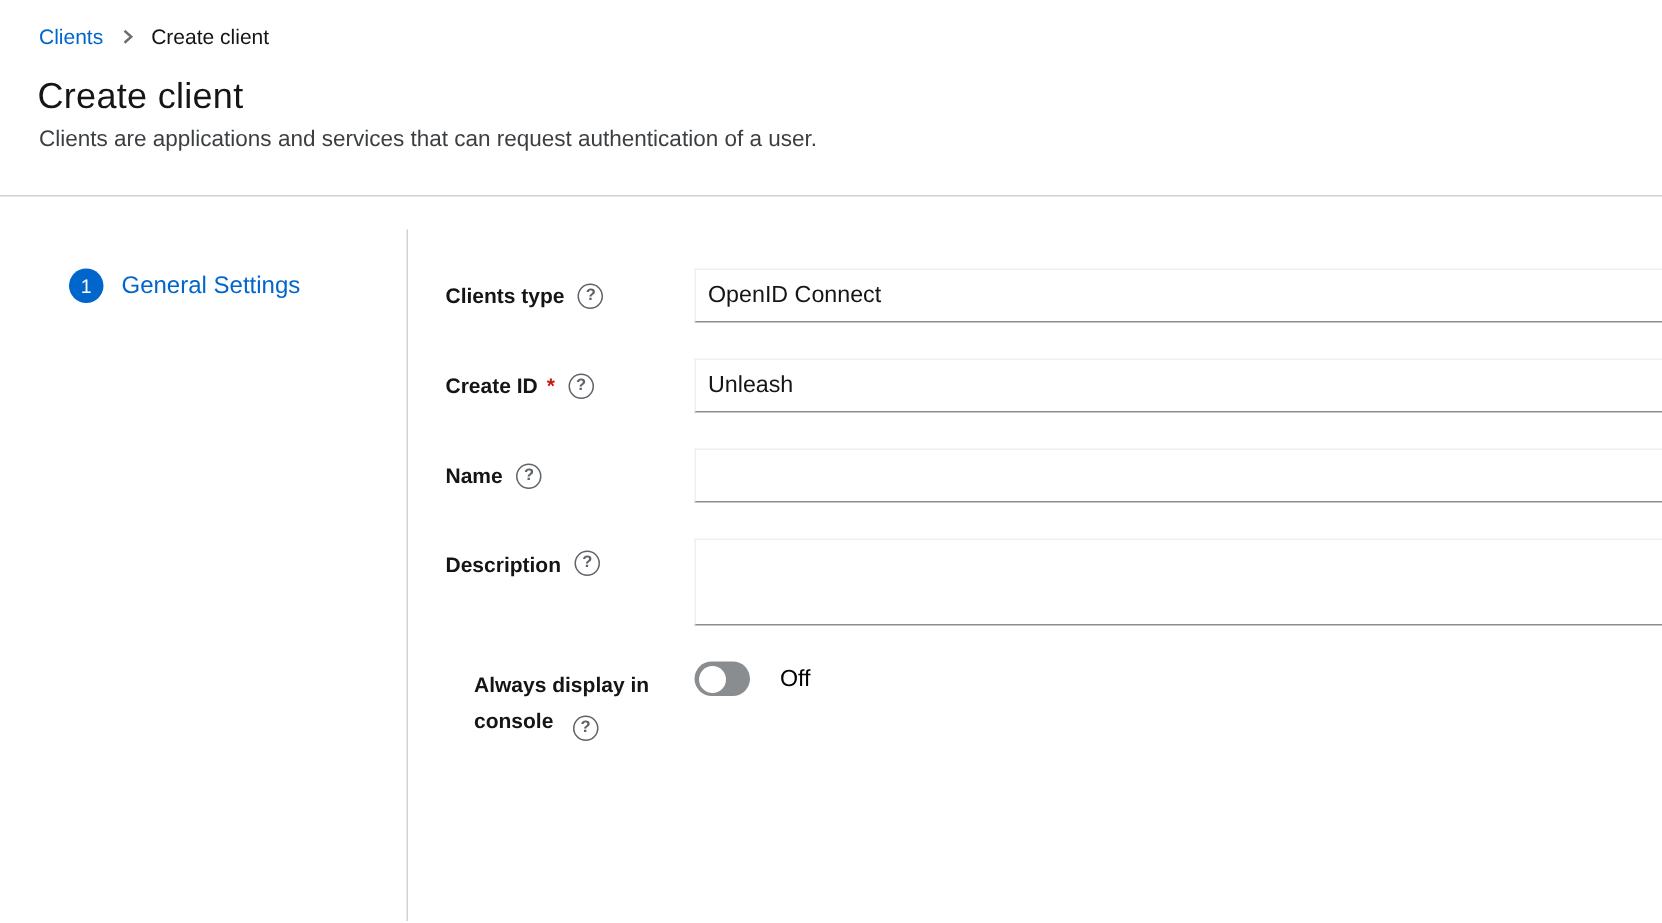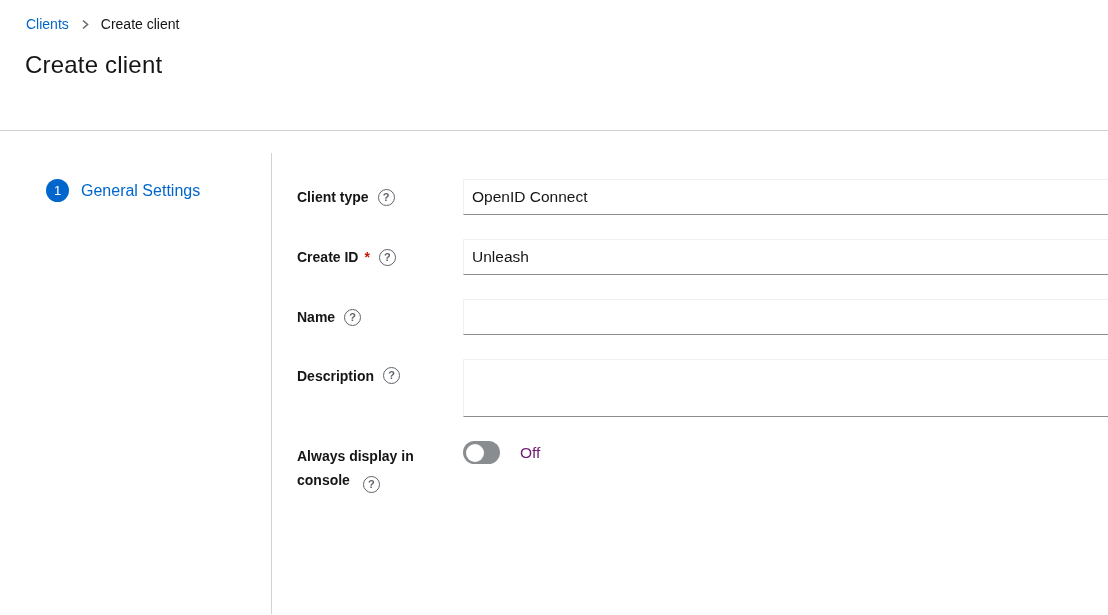--- a/index.html
+++ b/index.html
@@ -49,60 +49,61 @@
   .pf-input, .pf-textarea {
     width:100%; background:#fff; color:#151515; font-family:"Liberation Sans", sans-serif;
     font-size:15.5px; border:1px solid #f0f0f0; border-bottom:1px solid #8a8d90;
     border-radius:0; outline:none; }
   .pf-input { height:36px; padding:0 8px; }
   .pf-textarea { height:58px; padding:7px 8px; resize:none; display:block; }
 
   
   .toggle-row { margin-top:4px; }
   .toggle-label-text { display:inline; line-height:24px; }
-  .toggle-label-wrap { max-width:150px; padding-top:3px; font-size:14px; font-weight:700; }
+  .toggle-label-wrap { max-width:150px; padding-top:3px; font-size:14px; font-weight:700;margin-left:19px; }
   .toggle-label-wrap .help-icon { vertical-align:-3px; }
   .switch-wrap { display:flex; align-items:center; }
   .switch { position:relative; width:37px; height:23px; border-radius:12px; background:#8a8d90;
             cursor:pointer; flex:none; }
   .switch-knob { position:absolute; left:3px; top:2.5px; width:18px; height:18px;
                  border-radius:50%; background:#ffffff; }
-  .switch-state { margin-left:20px; font-size:15.5px; color:#701a75; }
+  .switch-state { margin-left:20px; font-size:15.5px; color:#000000; }
 </style>
 </head>
 <body>
 
 <div id="page">
 
   <nav class="breadcrumb">
     <a href="#">Clients</a>
     <span class="crumb-sep">
       <svg width="10" height="11" viewBox="0 0 10 11">
         <path d="M3 1.5 L7.5 5.5 L3 9.5" fill="none" stroke="#6a6e73" stroke-width="1.6"></path>
       </svg>
     </span>
     <span class="crumb-current">Create client</span>
   </nav>
 
   <h1 class="page-title">Create client</h1>
+  <p class="page-subtitle">Clients are applications and services that can request authentication of a user.</p>
 
   <div class="header-divider"></div>
 
   <div class="wizard-step">
     <span class="step-badge">1</span>
     <span class="step-label">General Settings</span>
   </div>
 
   <div class="v-divider"></div>
 
   <div class="form">
 
     <div class="form-row">
       <div class="label-col">
-        <span>Client type</span>
+        <span>Clients type</span>
         <span class="help-icon">?</span>
       </div>
       <div class="field-col">
         <input class="pf-input" type="text" value="OpenID Connect" style="">
       </div>
     </div>
 
     <div class="form-row">
       <div class="label-col">
         <span>Create ID</span>

